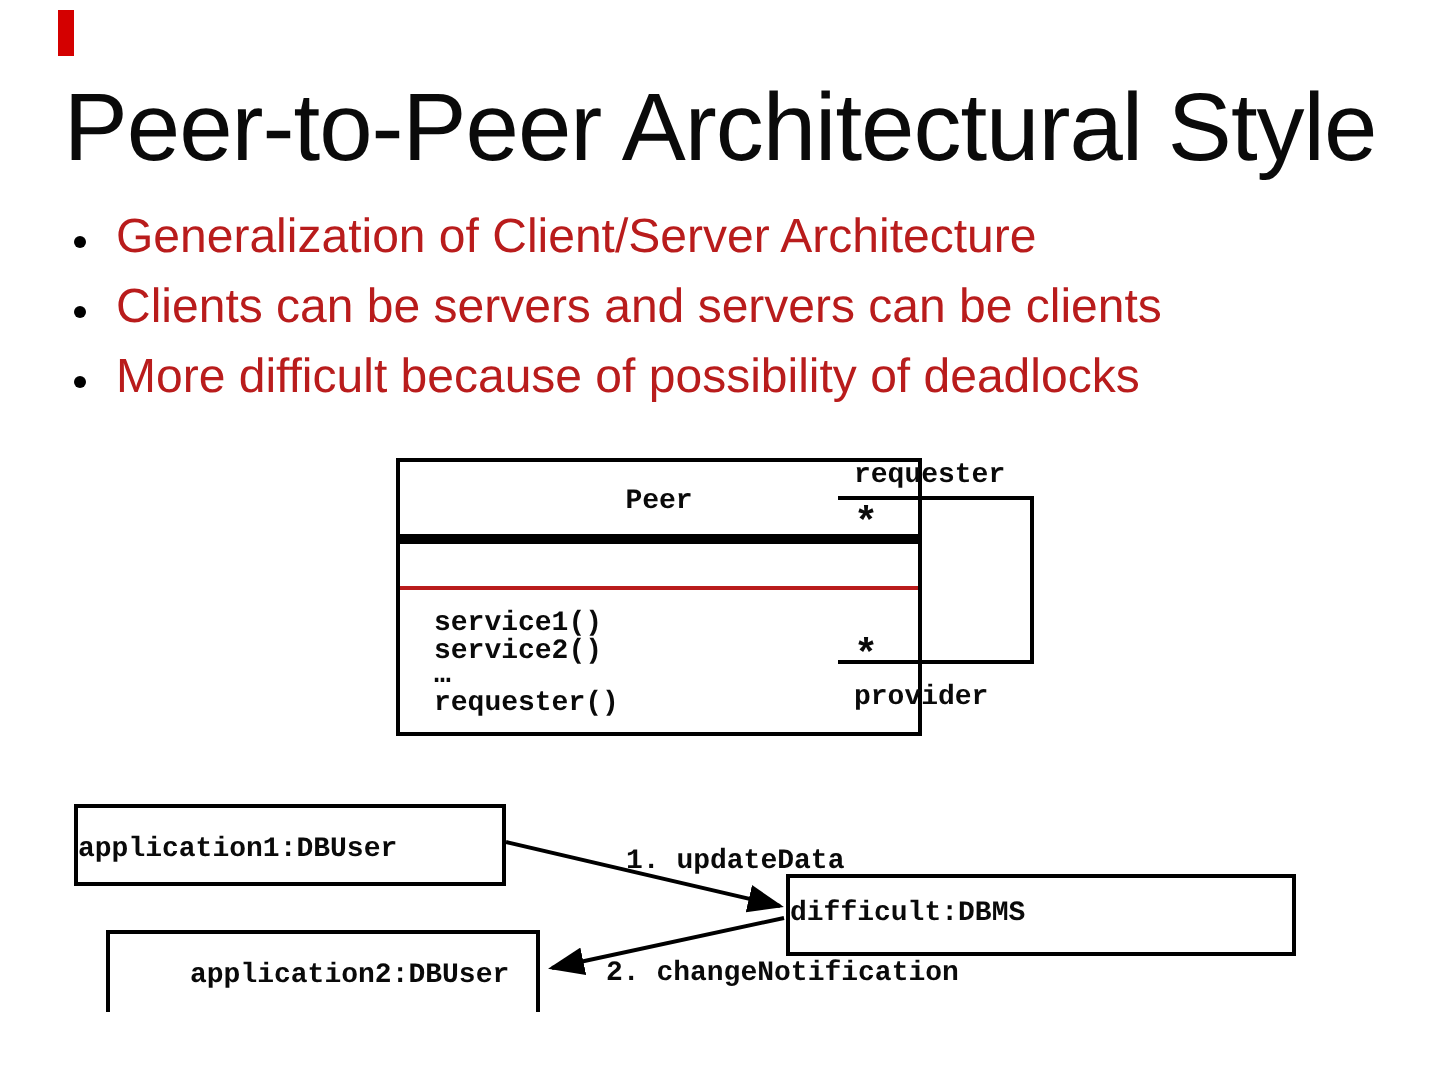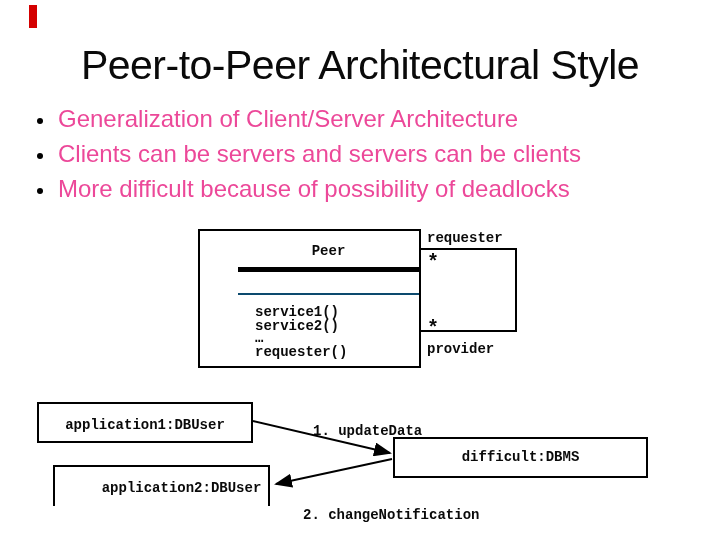--- a/index.html
+++ b/index.html
@@ -9,71 +9,71 @@
     font-family:"Liberation Sans","DejaVu Sans",sans-serif;
   }
   .abs { position:absolute; }
 
   
   .red-bar { left:29px; top:5px; width:8px; height:23px; background:#d40000; }
 
   
   .title {
     left:0; right:0; top:41px; text-align:center;
-    font-size:41px; line-height:48px; font-weight:400; color:#0a0a0a;
+    font-size:48px; line-height:48px; font-weight:400; color:#0a0a0a;
     letter-spacing:-0.5px;
   }
 
   
   .bullet-row { position:absolute; left:37px; height:30px; display:flex; align-items:flex-start; }
   .bullet-dot { width:6px; height:6px; border-radius:50%; background:#000; margin-top:14px; flex:0 0 auto; }
-  .bullet-text { margin-left:15px; font-size:24px; line-height:30px; white-space:nowrap; color:#ec4899; }
+  .bullet-text { margin-left:15px; font-size:24px; line-height:30px; white-space:nowrap; color:#b91c1c; }
   .b1 { top:104px; } .b2 { top:139px; } .b3 { top:174px; }
 
   
   .mono {
     font-family:"Liberation Mono","DejaVu Sans Mono",monospace;
     font-weight:bold; font-size:14px; line-height:14px; color:#0a0a0a;
     white-space:nowrap;
   }
 
   
   .peer-box {
-    left:198px; top:229px; width:223px; height:139px;
-    border:2px solid #000; box-sizing:border-box; background:#fff;padding-left:38px;
+    left:198px; top:229px; width:263px; height:139px;
+    border:2px solid #000; box-sizing:border-box; background:#fff;
   }
   .peer-title { height:36px; line-height:40px; text-align:center; }
   .thick-divider { height:5px; background:#000; }
   .attrs-compartment { height:21px; }
-  .ops-compartment { border-top:2px solid #0c4a6e; padding:10px 0 0 17px; }
+  .ops-compartment { border-top:2px solid #b91c1c; padding:10px 0 0 17px; }
   .op-line { line-height:14px; }
   .op-ellipsis { line-height:10px; height:12px; }
 
   
   .loop-line { background:#000; }
   .loop-top    { left:419px; top:248px; width:98px; height:2px; }
   .loop-right  { left:515px; top:248px; width:2px;  height:84px; }
   .loop-bottom { left:419px; top:330px; width:98px; height:2px; }
   .lbl-requester { left:427px; top:231px; }
   .lbl-provider  { left:427px; top:342px; }
   .lbl-star { font-size:20px; line-height:20px; }
   .star-top    { left:427px; top:253px; }
   .star-bottom { left:427px; top:319px; }
 
   
   .obj-box {
     border:2px solid #000; box-sizing:border-box; background:#fff;
-    text-align:center;
+    text-align:left;
   }
   .app1-box { left:37px; top:402px; width:216px; height:41px; line-height:42px; }
   .app2-box { left:53px; top:465px; width:217px; height:41px; line-height:42px; border-bottom:none;padding-left:40px; }
   .db-box   { left:393px; top:437px; width:255px; height:41px; line-height:37px; }
 
   .lbl-msg1 { left:313px; top:424px; }
-  .lbl-msg2 { left:303px; top:508px; }
+  .lbl-msg2 { left:303px; top:480px; }
 
   .arrows-svg { left:0; top:0; width:720px; height:540px; pointer-events:none; }
 </style>
 </head>
 <body>
 
 <div class="slide">
 
   <div class="abs red-bar"></div>
 

